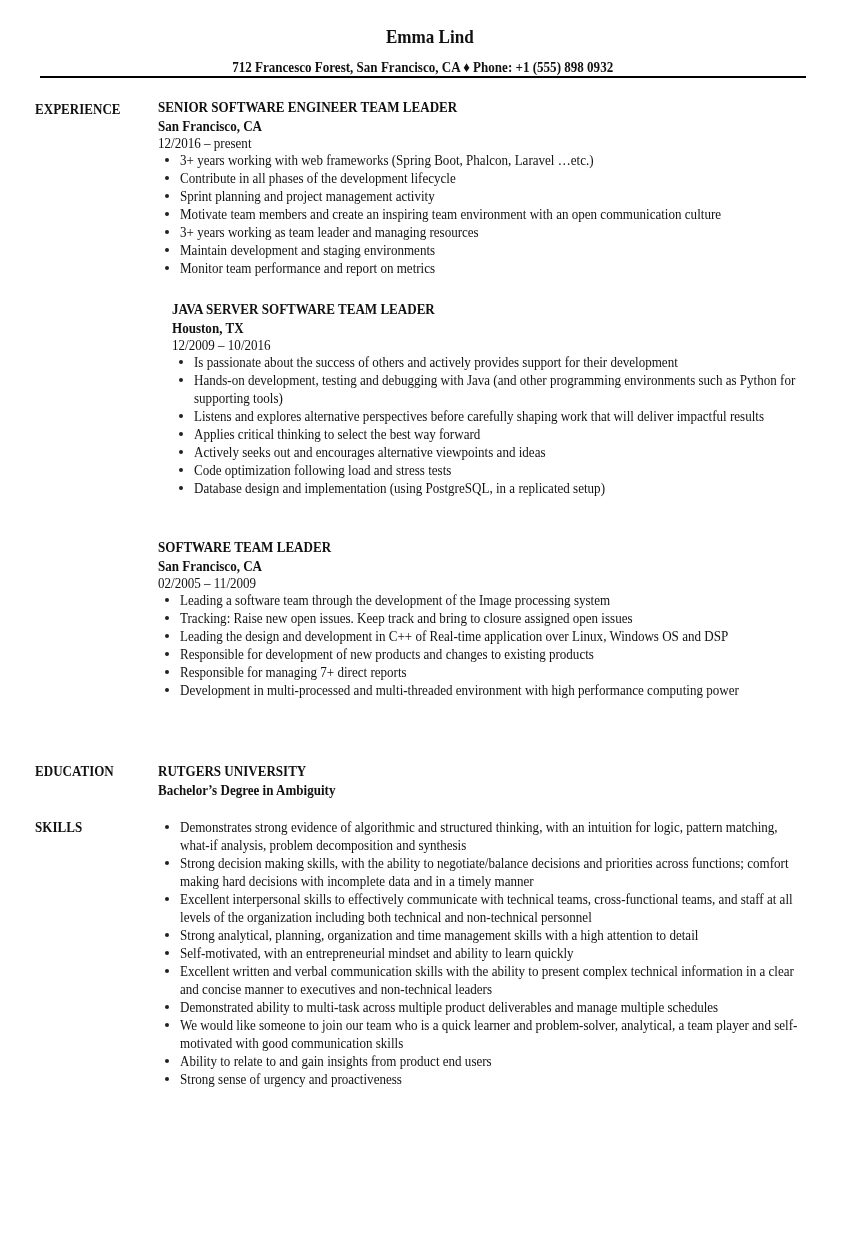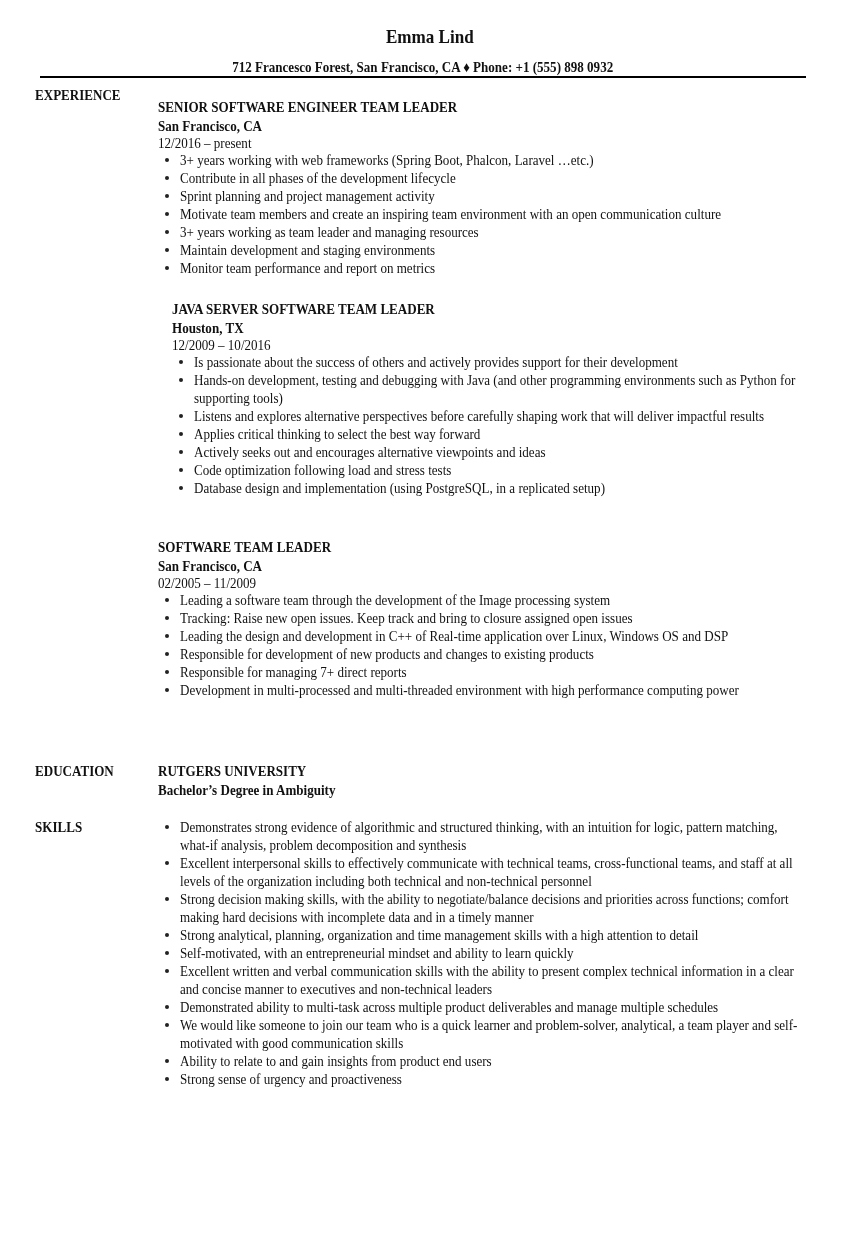--- a/index.html
+++ b/index.html
@@ -36,21 +36,21 @@
     }
     ul.bullets li .txt { display: inline-block; width: 700px; transform: scaleX(0.9); transform-origin: left top; }
   </style>
 </head>
 <body>
 
 <div class="name"><span class="sq">Emma Lind</span></div>
 <div class="contact"><span class="sq">712 Francesco Forest, San Francisco, CA ♦ Phone: +1 (555) 898 0932</span></div>
 <div class="rule"></div>
 
-<div class="section-label" style="top:86px;"><span class="sq">EXPERIENCE</span></div>
+<div class="section-label" style="top:100px;"><span class="sq">EXPERIENCE</span></div>
 
 <div class="job" style="top:98px;">
   <div class="job-title"><span class="sq">SENIOR SOFTWARE ENGINEER TEAM LEADER</span></div>
   <div class="job-loc"><span class="sq">San Francisco, CA</span></div>
   <div class="job-dates"><span class="sq">12/2016 – present</span></div>
   <ul class="bullets">
     <li><span class="dot"></span><span class="txt">3+ years working with web frameworks (Spring Boot, Phalcon, Laravel …etc.)</span></li>
     <li><span class="dot"></span><span class="txt">Contribute in all phases of the development lifecycle</span></li>
     <li><span class="dot"></span><span class="txt">Sprint planning and project management activity</span></li>
     <li><span class="dot"></span><span class="txt">Motivate team members and create an inspiring team environment with an open communication culture</span></li>
@@ -92,22 +92,22 @@
 <div class="section-label" style="top:762px;"><span class="sq">EDUCATION</span></div>
 <div class="job" style="top:762px;">
   <div class="job-title"><span class="sq">RUTGERS UNIVERSITY</span></div>
   <div class="job-loc"><span class="sq">Bachelor’s Degree in Ambiguity</span></div>
 </div>
 
 <div class="section-label" style="top:818px;"><span class="sq">SKILLS</span></div>
 <div class="job" style="top:818px;">
   <ul class="bullets">
     <li><span class="dot"></span><span class="txt">Demonstrates strong evidence of algorithmic and structured thinking, with an intuition for logic, pattern matching, what-if analysis, problem decomposition and synthesis</span></li>
+    <li><span class="dot"></span><span class="txt">Strong decision making skills, with the ability to negotiate/balance decisions and priorities across functions; comfort making hard decisions with incomplete data and in a timely manner</span></li>
     <li><span class="dot"></span><span class="txt">Excellent interpersonal skills to effectively communicate with technical teams, cross-functional teams, and staff at all levels of the organization including both technical and non-technical personnel</span></li>
-    <li><span class="dot"></span><span class="txt">Strong decision making skills, with the ability to negotiate/balance decisions and priorities across functions; comfort making hard decisions with incomplete data and in a timely manner</span></li>
     <li><span class="dot"></span><span class="txt">Strong analytical, planning, organization and time management skills with a high attention to detail</span></li>
     <li><span class="dot"></span><span class="txt">Self-motivated, with an entrepreneurial mindset and ability to learn quickly</span></li>
     <li><span class="dot"></span><span class="txt">Excellent written and verbal communication skills with the ability to present complex technical information in a clear and concise manner to executives and non-technical leaders</span></li>
     <li><span class="dot"></span><span class="txt">Demonstrated ability to multi-task across multiple product deliverables and manage multiple schedules</span></li>
     <li><span class="dot"></span><span class="txt">We would like someone to join our team who is a quick learner and problem-solver, analytical, a team player and self-motivated with good communication skills</span></li>
     <li><span class="dot"></span><span class="txt">Ability to relate to and gain insights from product end users</span></li>
     <li><span class="dot"></span><span class="txt">Strong sense of urgency and proactiveness</span></li>
   </ul>
 </div>
 

